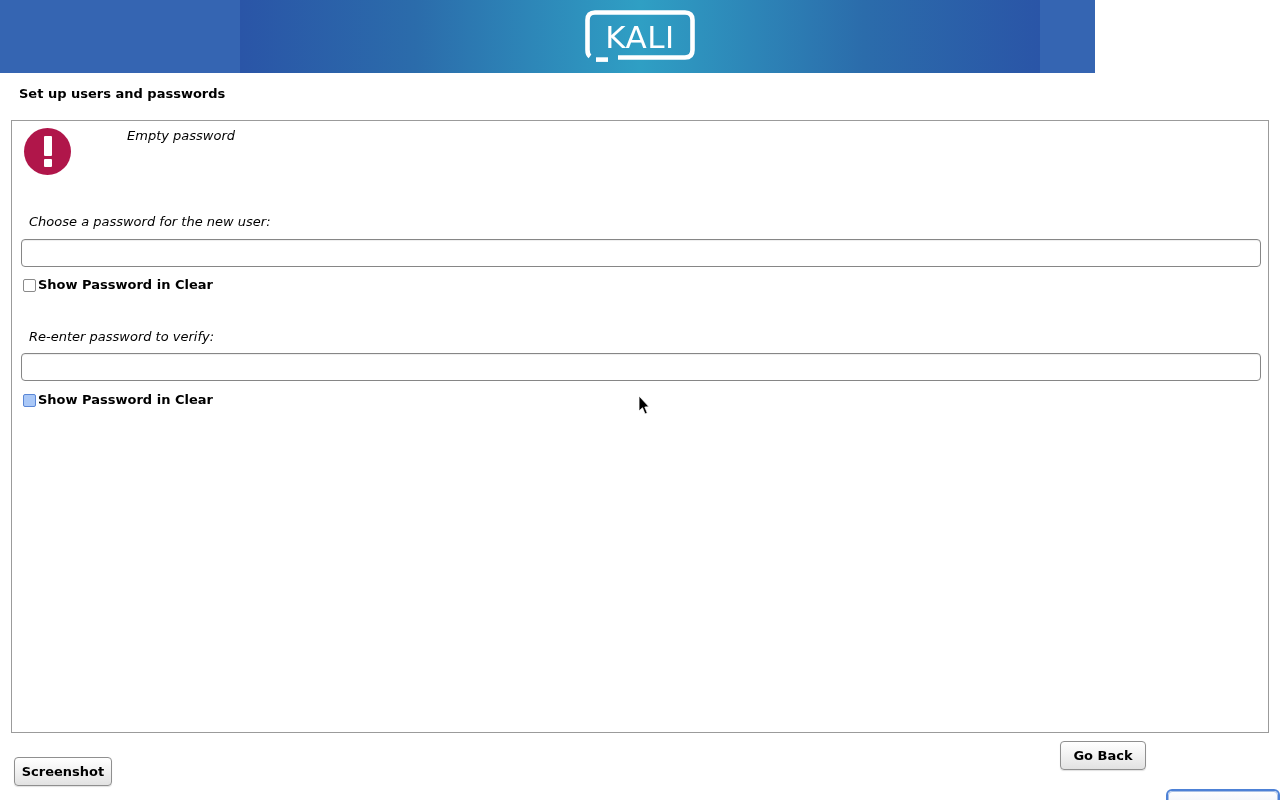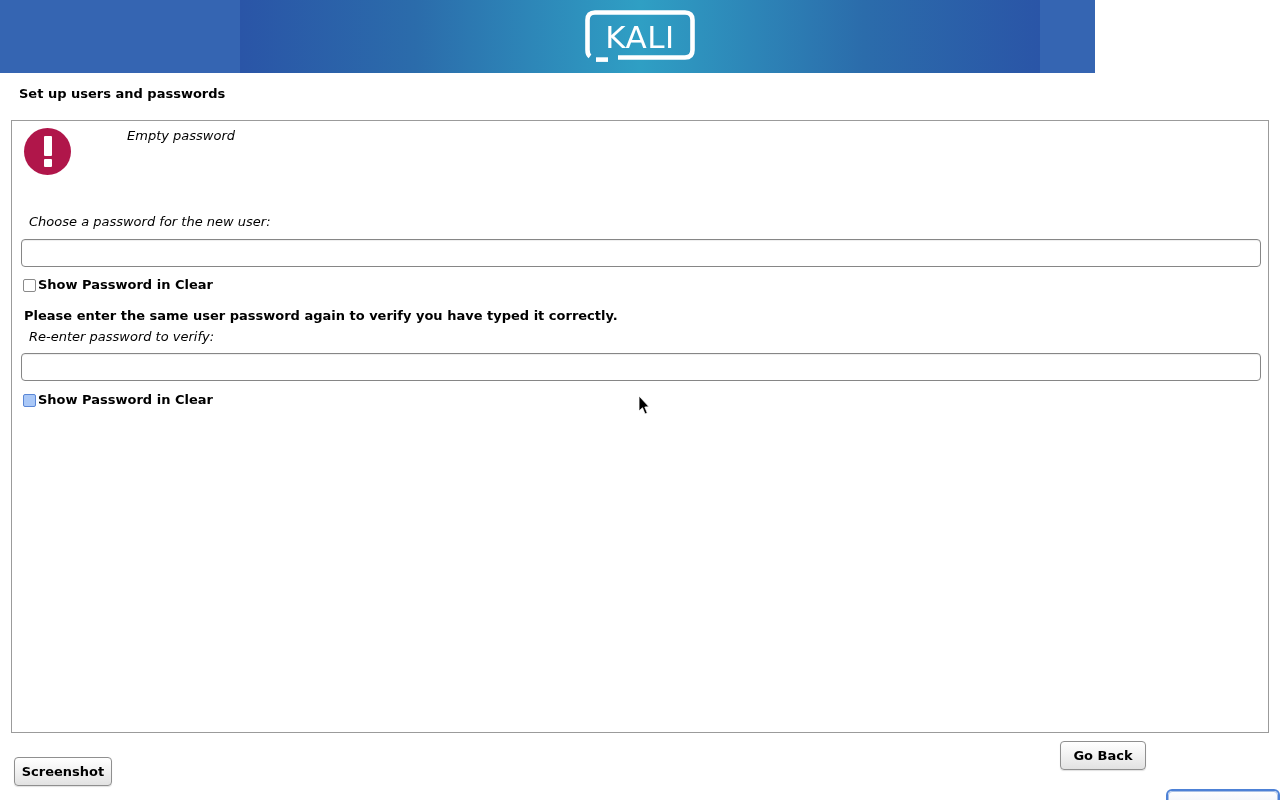--- a/index.html
+++ b/index.html
@@ -77,21 +77,20 @@
   <div class="error-title">Empty password</div>
 
   <div class="note-italic" style="left:17px; top:93px;">Choose a password for the new user:</div>
   <input class="text-input" style="top: 118px;" type="password" value="">
 
   <div class="checkbox-row" style="top:156px;">
     <div class="checkbox"></div>
     <div class="checkbox-label">Show Password in Clear</div>
   </div>
 
-  <div class="note-bold" style="left:12px; top:187px;">Please enter the same user password again to verify you have typed it correctly.</div>
   <div class="note-italic" style="left:17px; top:208px;">Re-enter password to verify:</div>
   <input class="text-input" style="top: 232px;" type="password" value="">
 
   <div class="checkbox-row" style="top:271px;">
     <div class="checkbox focused"></div>
     <div class="checkbox-label">Show Password in Clear</div>
   </div>
 </div>
 
 <button class="btn btn-screenshot">Screenshot</button>

